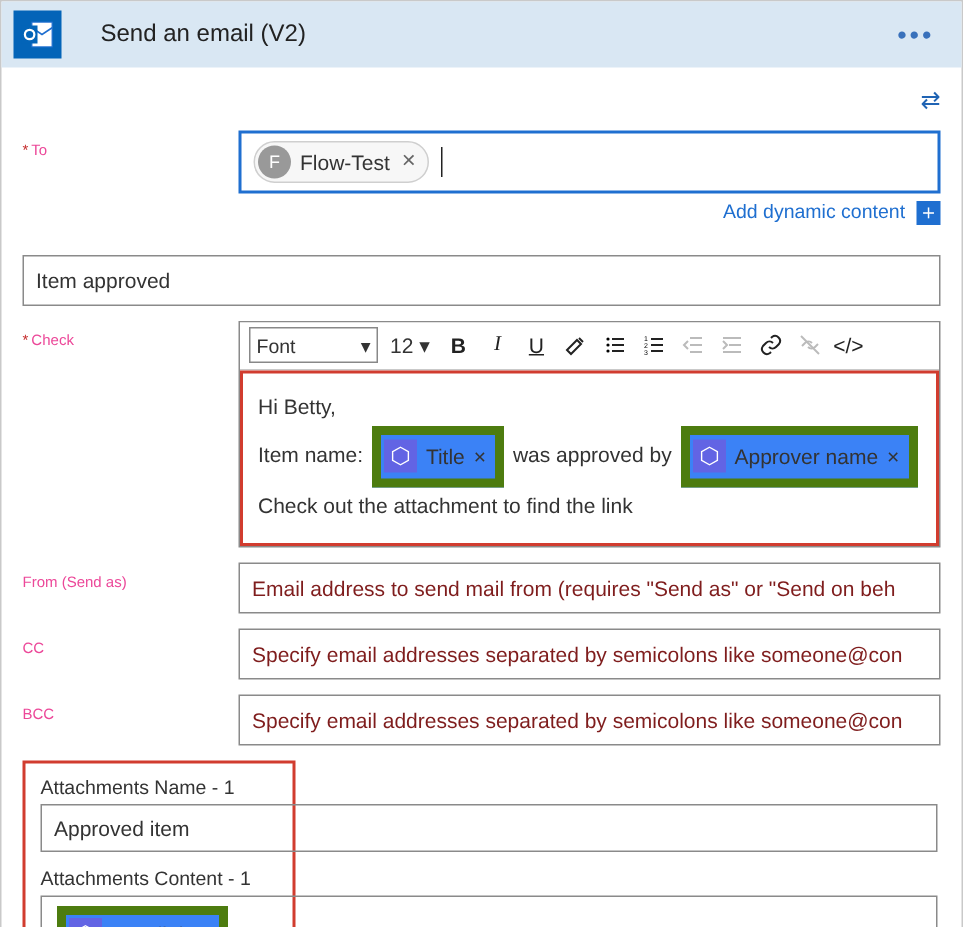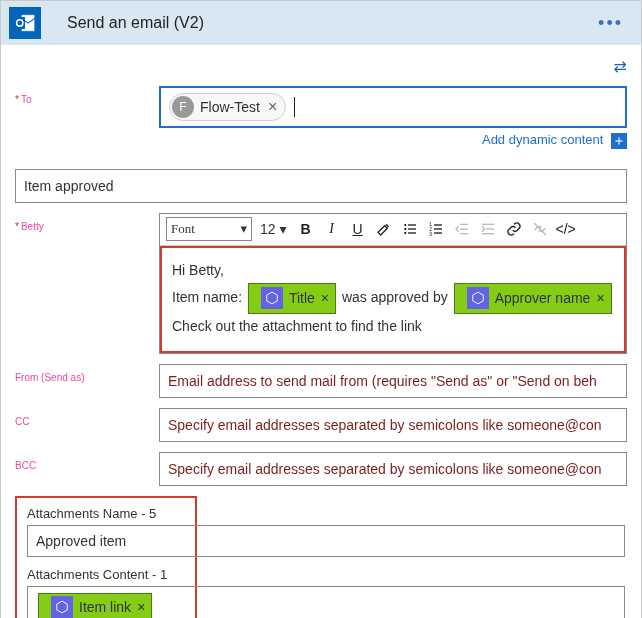--- a/index.html
+++ b/index.html
@@ -22,27 +22,27 @@
   .to-box { border: 2px solid #1f6fd0; min-height: 40px; }
   .chip { display: inline-flex; align-items: center; border: 1px solid #cfcfcf; border-radius: 14px; padding: 2px 8px 2px 2px; background: #f7f7f7; margin-right: 6px; }
   .chip .avatar { background: #999; color: #fff; border-radius: 50%; width: 22px; height: 22px; display: inline-flex; align-items: center; justify-content: center; font-size: 12px; margin-right: 6px; }
   .chip .x { margin-left: 8px; color: #666; cursor: pointer; font-size: 16px; line-height: 1; }
   .caret { width: 1px; height: 20px; background: #222; margin-left: 2px; }
   .dyn-row { text-align: right; margin: 4px 0 10px 0; }
   .dyn-link { color: #1f6fd0; font-size: 13px; text-decoration: none; margin-right: 4px; }
   .dyn-add { display: inline-flex; background: #1f6fd0; color: #fff; width: 16px; height: 16px; align-items: center; justify-content: center; font-size: 14px; vertical-align: middle; }
   .body-wrap { border: 1px solid #8a8a8a; }
   .toolbar { display: flex; align-items: center; height: 32px; border-bottom: 1px solid #c9c9c9; padding: 0 6px; gap: 4px; background: #fff; }
-  .font-sel { border: 1px solid #888; height: 24px; width: 86px; padding: 0 4px; display: flex; align-items: center; justify-content: space-between; font-size: 13px; font-family: Liberation Serif, serif; }
+  .font-sel { border: 1px solid #888; height: 24px; width: 86px; padding: 0 4px; display: flex; align-items: center; justify-content: space-between; font-size: 13px; }
   .size-sel { display: flex; align-items: center; font-size: 14px; padding: 0 4px; }
   .tb-btn { width: 22px; height: 22px; display: inline-flex; align-items: center; justify-content: center; font-size: 14px; color: #222; cursor: pointer; }
   .tb-dis { color: #bbb; }
   svg.ic { width: 16px; height: 16px; }
   .editor { border: 2px solid #d13c2f; padding: 10px 10px 12px 10px; font-size: 14px; line-height: 1.8; min-height: 96px; }
-  .token { display: inline-flex; align-items: center; border: 1px solid #4d7c0f; background: #84cc16; padding: 2px 6px 2px 12px; margin: 0 2px; vertical-align: middle; }
+  .token { display: inline-flex; align-items: center; border: 6px solid #4d7c0f; background: #3b82f6; padding: 2px 6px 2px 2px; margin: 0 2px; vertical-align: middle; }
   .token .ticon { width: 22px; height: 22px; background: #6264e4; display: inline-flex; align-items: center; justify-content: center; margin-right: 6px; }
   .token .tx { margin-left: 6px; color: #333; cursor: pointer; }
   .ph { color: #7f1d1d; }
   .att-box { border: 2px solid #d13c2f; padding: 8px 10px 10px 10px; width: 182px; position: relative; }
   .att-row { margin-top: 8px; position: relative; }
   .att-label { font-size: 13px; color: #333; margin-bottom: 4px; }
   .att-input { border: 1px solid #8a8a8a; padding: 6px 8px; min-height: 32px; width: 598px; font-size: 14px; display:flex; align-items:center;}
   .caret-dn { margin-left:4px; }
 </style>
 </head>
@@ -90,21 +90,21 @@
 
     <div class="row">
       <div class="field">
         <div class="input-box">
           <span>Item approved</span>
         </div>
       </div>
     </div>
 
     <div class="row">
-      <div class="label req">Betty</div>
+      <div class="label req">Check</div>
       <div class="field">
         <div class="body-wrap">
           <div class="toolbar">
             <div class="font-sel">
               <span>Font</span>
                 <span class="caret-dn">▾</span>
             </div>
             <div class="size-sel">
               <span>12</span>
                 <span class="caret-dn">▾</span>
@@ -222,21 +222,21 @@
       <div class="field">
         <div class="input-box">
           <span class="ph">Specify email addresses separated by semicolons like someone@con</span>
         </div>
       </div>
     </div>
 
     <div class="att-row">
 
       <div class="att-box">
-        <div class="att-label">Attachments Name - 5</div>
+        <div class="att-label">Attachments Name - 1</div>
         <div class="att-input">
           <span>Approved item</span>
         </div>
         <div class="att-label" style="margin-top:10px">Attachments Content - 1</div>
         <div class="att-input">
           <span class="token">
             <span class="ticon">
               <svg viewBox="0 0 24 24" width="14" height="14">
                   <path d="M12 2l9 5v10l-9 5-9-5V7l9-5z" fill="none" stroke="#fff" stroke-width="1.6"></path>
                 </svg>

